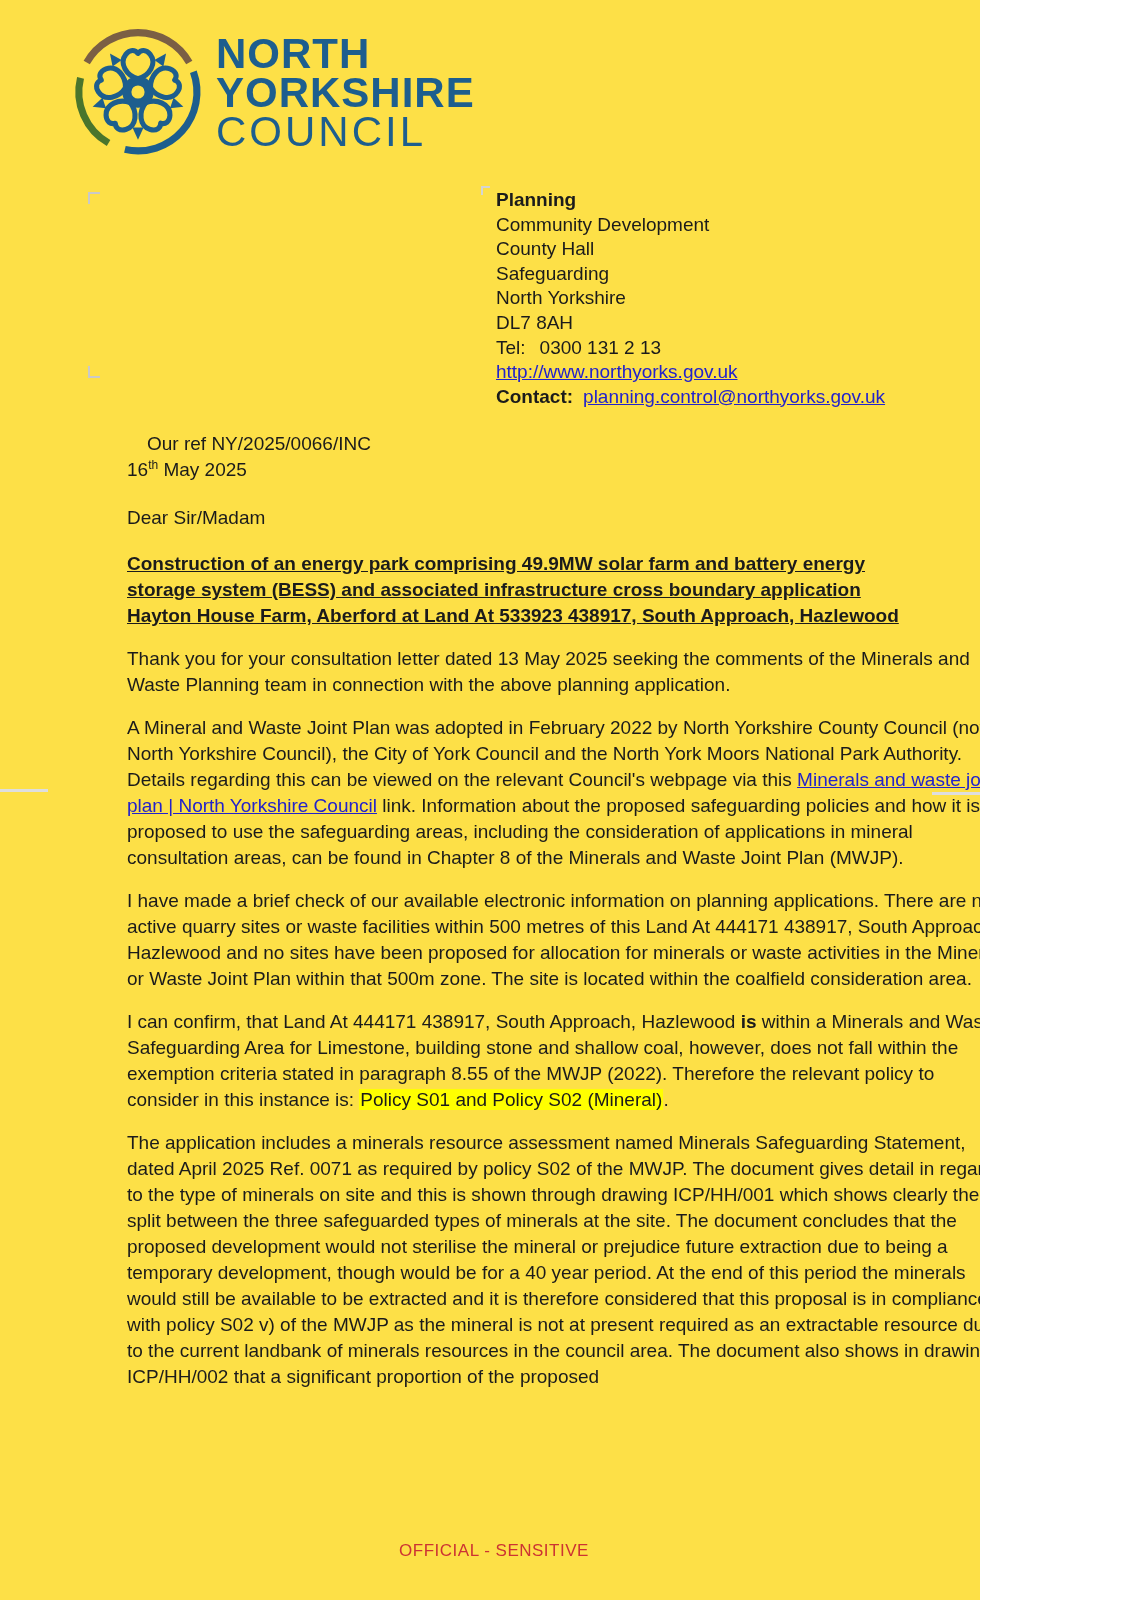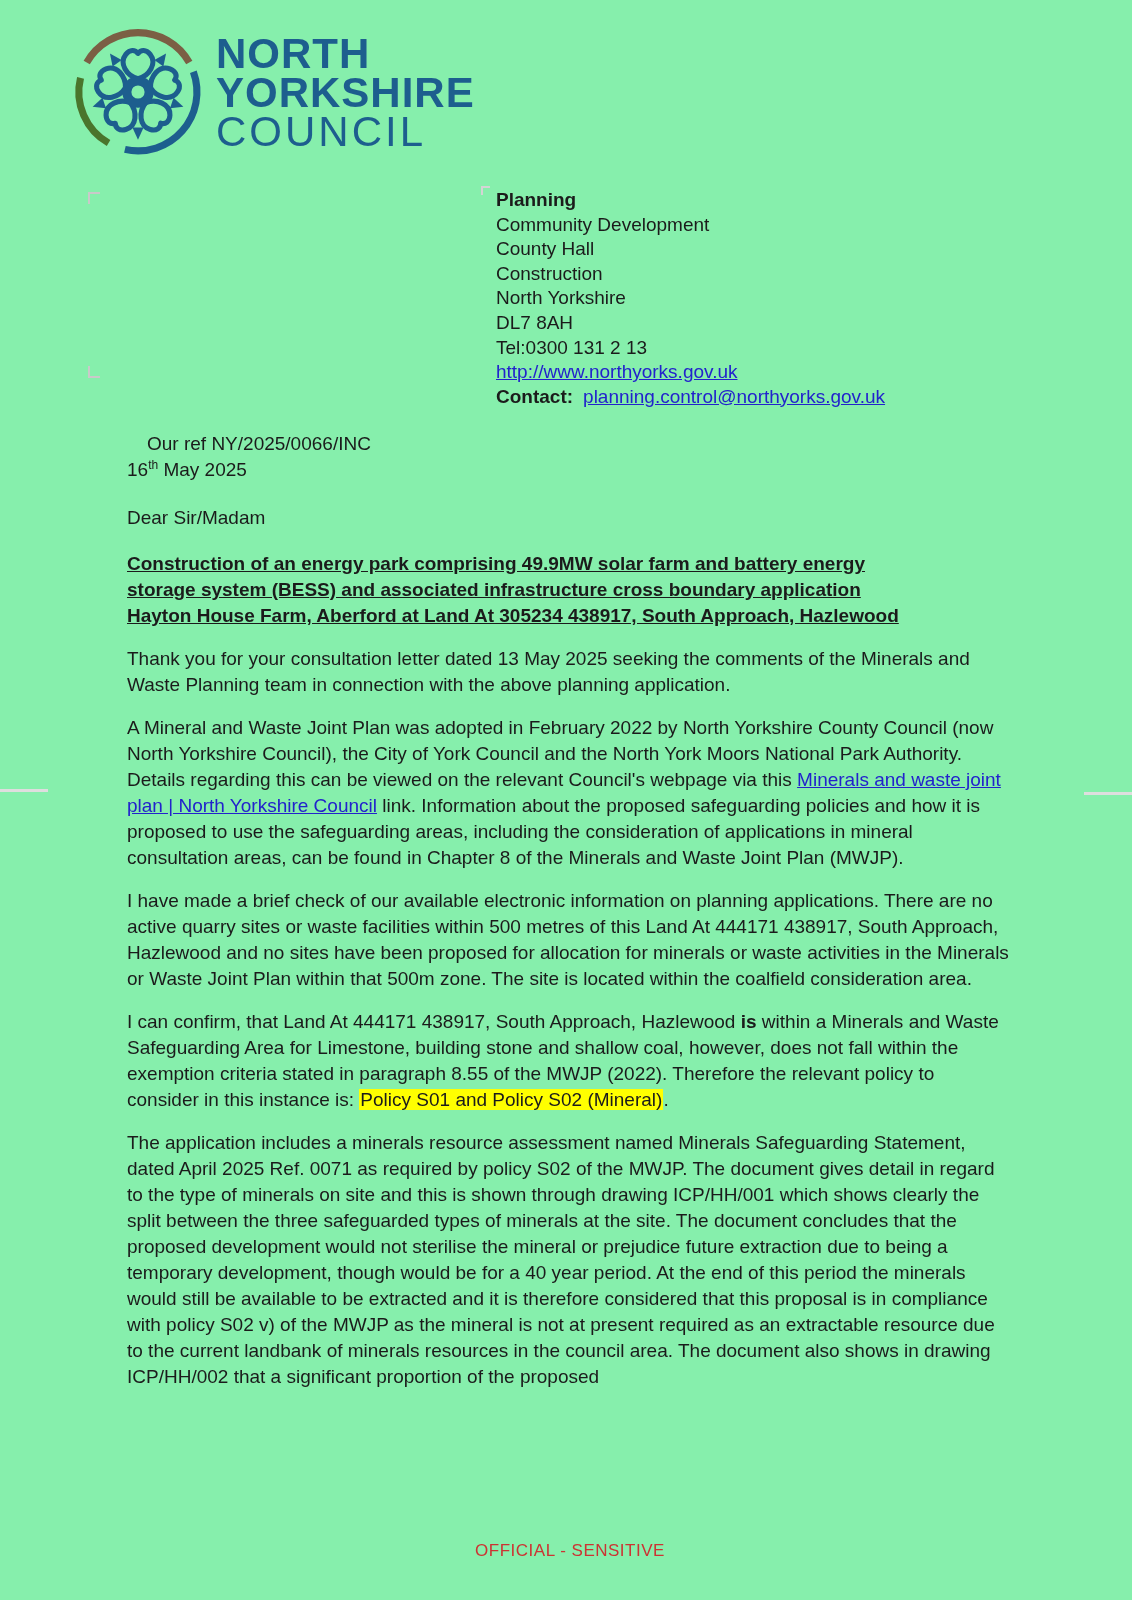--- a/index.html
+++ b/index.html
@@ -1,17 +1,17 @@
 <!DOCTYPE html>
 <html style="--ink: #1b1b1b; --link: #2222cc; --highlight: #ffff00; --footerRed: #cc3333; --logoBlue: #1d5e8e; --arcBrown: #7b5f44; --arcGreen: #4a752c;"><head>
 <meta charset="utf-8">
 <style>
   html, body { margin:0; padding:0; background:#ffffff; }
   .page {
-    position:relative; width:1132px; height:1600px; background:#86efac;
+    position:relative; width:980px; height:1600px; background:#fde047;
     font-family:"Liberation Sans", sans-serif; color:var(--ink, #1b1b1b);
     overflow:hidden;
   }
 
   
   .logo { position:absolute; left:72px; top:26px; display:flex; align-items:center; }
   .logo svg { display:block; }
   .logo-text { margin-left:12px; color:var(--logoBlue, #1d5e8e); }
   .logo-word { font-size:42px; line-height:39px; font-weight:bold; letter-spacing:1px; }
   .logo-word.light { font-weight:normal; letter-spacing:3px; }
@@ -21,21 +21,21 @@
   .corner-mark.tl { left:88px; top:192px; border-top:2px solid #c9c9c9; border-left:2px solid #c9c9c9; }
   .corner-mark.bl { left:88px; top:366px; border-bottom:2px solid #c9c9c9; border-left:2px solid #c9c9c9; }
   .corner-mark.sm { left:481px; top:186px; width:7px; height:7px; border-top:2px solid #d4d4d4; border-left:2px solid #d4d4d4; }
   .fold-mark { position:absolute; height:3px; background:#dedede; width:48px; }
   .fold-mark.left  { left:0;  top:789px; }
   .fold-mark.right { right:0; top:792px; }
 
   
   .sender { position:absolute; left:496px; top:188px; font-size:19px; line-height:24.6px; }
   .bold { font-weight:bold; }
-  .tel-val { }
+  .tel-val { margin-left:14px; }
   a.link { color:var(--link, #2222cc); text-decoration:underline; cursor:pointer; }
   .email { margin-left:10px; }
 
   
   .body-text { position:absolute; left:127px; top:431px; width:884px; font-size:19px; line-height:26px; }
   .our-ref { margin-left:20px; }
   .date { }
   .date sup { font-size:12px; line-height:0; vertical-align:super; }
   .salutation { margin-top:22px; }
   .subject { margin-top:20px; font-weight:bold; }
@@ -89,21 +89,21 @@
   <div class="corner-mark tl"></div>
   <div class="corner-mark bl"></div>
   <div class="corner-mark sm"></div>
   <div class="fold-mark left"></div>
   <div class="fold-mark right"></div>
 
   <div class="sender">
     <div class="bold">Planning</div>
     <div>Community Development</div>
     <div>County Hall</div>
-    <div>Construction</div>
+    <div>Safeguarding</div>
     <div>North Yorkshire</div>
     <div>DL7 8AH</div>
     <div>
       <span>Tel:</span><span class="tel-val">0300 131 2 13</span>
     </div>
     <div>
       <a class="link">http://www.northyorks.gov.uk</a>
     </div>
     <div>
       <span class="bold">Contact:</span><a class="link email">planning.control@northyorks.gov.uk</a>
@@ -113,21 +113,21 @@
   <div class="body-text">
     <div class="our-ref">Our ref NY/2025/0066/INC</div>
 
     <div class="date"><span>16</span><sup>th</sup><span> May 2025</span></div>
 
     <div class="salutation">Dear Sir/Madam</div>
 
     <div class="subject">
       <div class="subject-line">Construction of an energy park comprising 49.9MW solar farm and battery energy</div>
       <div class="subject-line">storage system (BESS) and associated infrastructure cross boundary application</div>
-      <div class="subject-line">Hayton House Farm, Aberford at Land At 305234 438917, South Approach, Hazlewood</div>
+      <div class="subject-line">Hayton House Farm, Aberford at Land At 533923 438917, South Approach, Hazlewood</div>
     </div>
 
     <p>Thank you for your consultation letter dated 13 May 2025 seeking the comments of the Minerals and Waste Planning team in connection with the above planning application.</p>
 
     <p><span>A Mineral and Waste Joint Plan was adopted in February 2022 by North Yorkshire County Council (now North Yorkshire Council), the City of York Council and the North York Moors National Park Authority.  Details regarding this can be viewed on the relevant Council's webpage via this </span><a class="link">Minerals and waste joint plan | North Yorkshire Council</a><span> link. Information about the proposed safeguarding policies and how it is proposed to use the safeguarding areas, including the consideration of applications in mineral consultation areas, can be found in Chapter 8 of the Minerals and Waste Joint Plan (MWJP).</span></p>
 
     <p>I have made a brief check of our available electronic information on planning applications. There are no active quarry sites or waste facilities within 500 metres of this Land At 444171 438917, South Approach, Hazlewood and no sites have been proposed for allocation for minerals or waste activities in the Minerals or Waste Joint Plan within that 500m zone. The site is located within the coalfield consideration area.</p>
 
     <p><span>I can confirm, that Land At 444171 438917, South Approach, Hazlewood </span><strong>is</strong><span> within a Minerals and Waste Safeguarding Area for Limestone, building stone and shallow coal, however, does not fall within the exemption criteria stated in paragraph 8.55 of the MWJP (2022). Therefore the relevant policy to consider in this instance is: </span><mark class="policy">Policy S01 and Policy S02 (Mineral)</mark><span>.</span></p>
 

